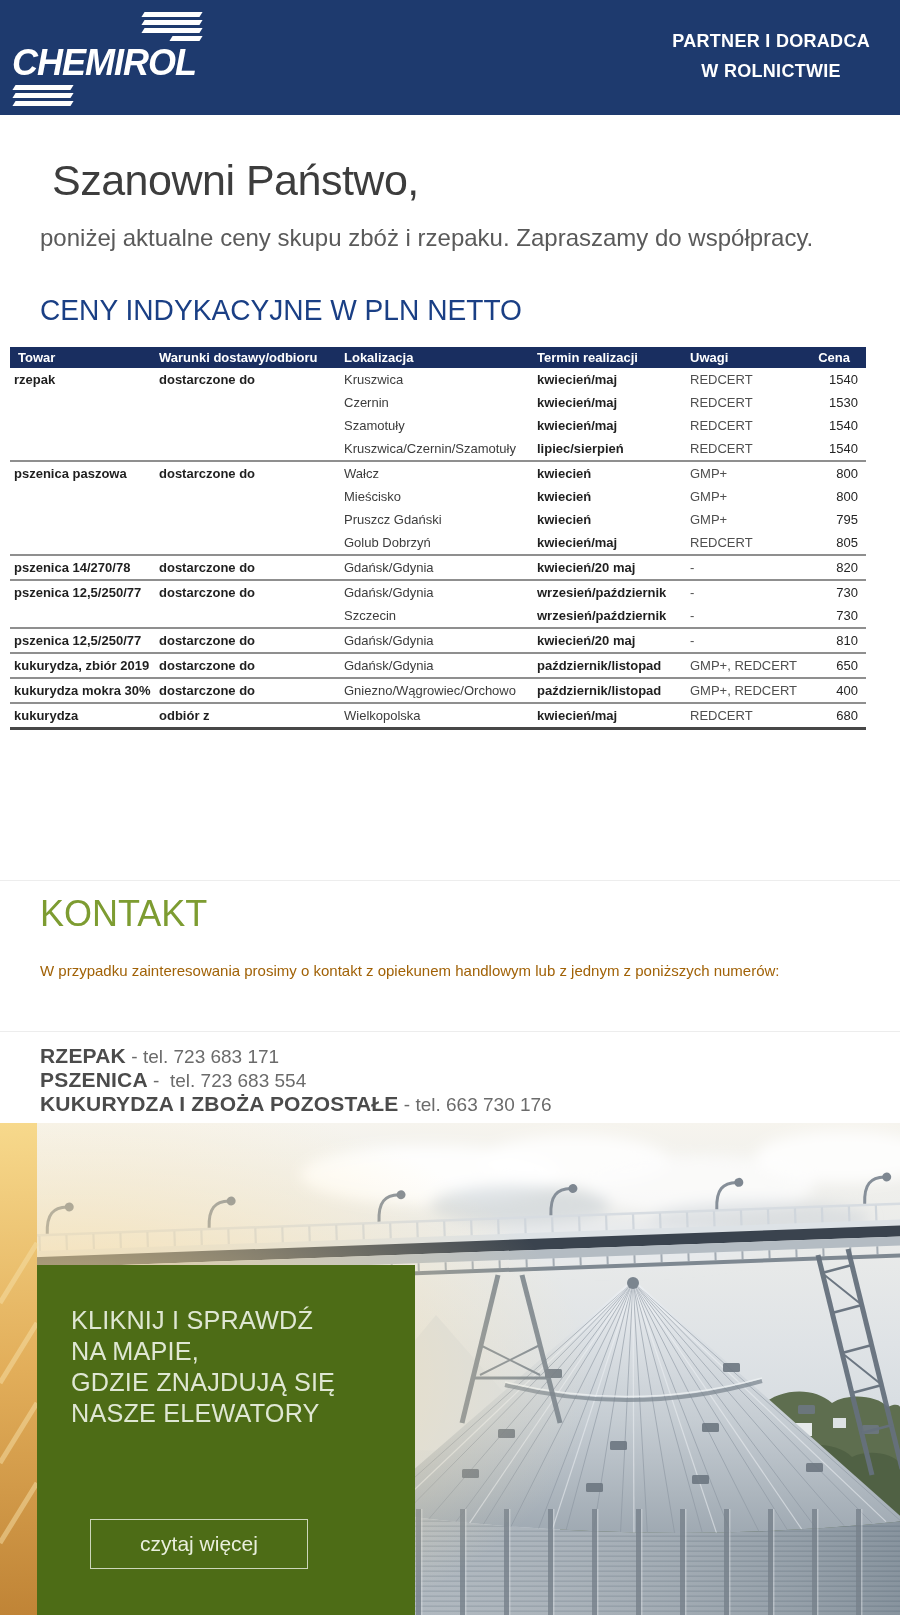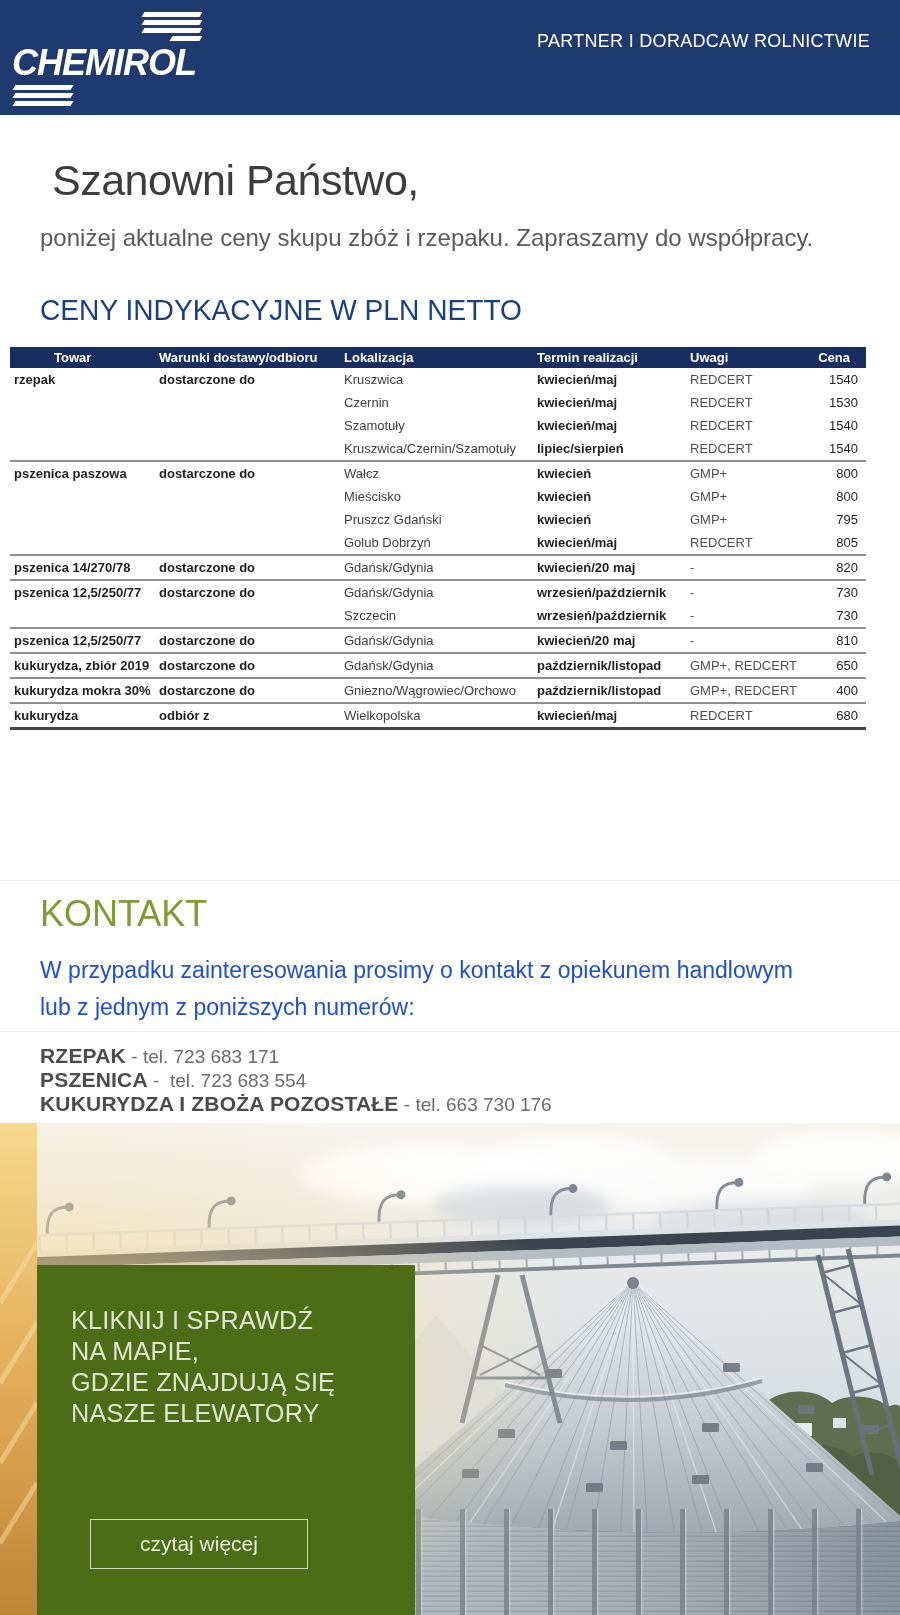--- a/index.html
+++ b/index.html
@@ -8,51 +8,51 @@
 
   
   .top-header{position:absolute;left:0;top:0;width:900px;height:115px;background:#1e3a6e;}
   .logo{position:absolute;left:12px;top:6px;width:195px;height:104px;cursor:pointer;}
   .logo-text{position:absolute;left:0;top:36px;color:#fff;font-size:36px;font-weight:bold;
              font-style:italic;letter-spacing:-1px;white-space:nowrap;}
   .stripes{position:absolute;display:flex;flex-direction:column;gap:3px;}
   .stripes .bar{height:5px;background:#fff;transform:skewX(-32deg);}
   .stripes-top{top:6px;right:6px;align-items:flex-end;}
   .stripes-bottom{bottom:4px;left:2px;align-items:flex-start;}
-  .tagline{position:absolute;right:30px;top:26px;display:flex;align-items:center;
-           color:#fff;font-weight:normal;font-size:18px;line-height:30px;letter-spacing:.3px;}
+  .tagline{position:absolute;right:30px;top:26px;display:flex;flex-direction:column;align-items:center;
+           color:#fff;font-weight:bold;font-size:18px;line-height:30px;letter-spacing:.3px;}
 
   
   .greeting{position:absolute;left:52px;top:156px;font-size:43px;color:#3d3d3d;letter-spacing:-.5px;}
   .lead{position:absolute;left:40px;top:224px;font-size:24px;color:#5a5a5a;}
   .prices-title{position:absolute;left:40px;top:294px;font-size:29px;color:#1a3f85;
                 transform:scaleX(.97);transform-origin:left;white-space:nowrap;}
 
   
   .price-table{position:absolute;left:10px;top:347px;width:856px;border-bottom:3px solid #474747;}
   .thead,.trow{display:grid;grid-template-columns:145px 185px 193px 153px 125px 55px;align-items:center;}
   .thead{background:#192e60;height:21px;}
   .hcell{color:#fff;font-weight:bold;font-size:13px;padding-left:4px;white-space:nowrap;}
-  .hcell.h-towar{padding-left:8px;margin-left:36px;}
+  .hcell.h-towar{padding-left:8px;}
   .hcell.h-cena{text-align:right;padding-right:16px;}
   .trow{height:23px;}
   .trow.group-start{border-top:2px solid #8f8f8f;}
   .cell{font-size:13px;padding-left:4px;white-space:nowrap;line-height:23px;}
   .c-towar{font-weight:bold;color:#1f1f1f;}
   .c-warunki{font-weight:bold;color:#1f1f1f;}
   .c-termin{font-weight:bold;color:#1f1f1f;}
   .c-lokalizacja{color:#3c3c3c;}
   .c-uwagi{color:#4f4f4f;}
   .c-cena{text-align:right;padding-right:8px;color:#242424;}
 
   
   .note{position:absolute;left:40px;top:760px;width:810px;font-size:19px;line-height:37px;color:#555;}
   .rule{position:absolute;left:0;width:900px;height:1px;background:#ededed;}
   .kontakt-title{position:absolute;left:40px;top:893px;font-size:36px;color:#7d9c31;}
-  .contact-lead{position:absolute;left:40px;top:952px;width:790px;font-size:23px;line-height:37px;color:#1d4ed8;}
+  .contact-lead{position:absolute;left:40px;top:952px;width:790px;font-size:15px;line-height:37px;color:#a16207;}
   .contact-list{position:absolute;left:40px;top:1044px;}
   .contact-line{line-height:23px;font-size:19px;color:#6b6b6b;white-space:pre;}
   .contact-label{font-weight:bold;font-size:21px;color:#4b4b4b;letter-spacing:.2px;}
 
   
   .banner{position:absolute;left:0;top:1123px;width:900px;height:589px;overflow:hidden;cursor:pointer;}
   .banner svg{position:absolute;left:0;top:0;}
   .overlay-box{position:absolute;left:37px;top:142px;width:378px;height:350px;background:#4d6c16;}
   .overlay-text{position:absolute;left:34px;top:40px;color:#dfe7d3;font-size:26px;line-height:31px;
                 letter-spacing:.2px;transform:scaleX(.97);transform-origin:left;white-space:nowrap;}

